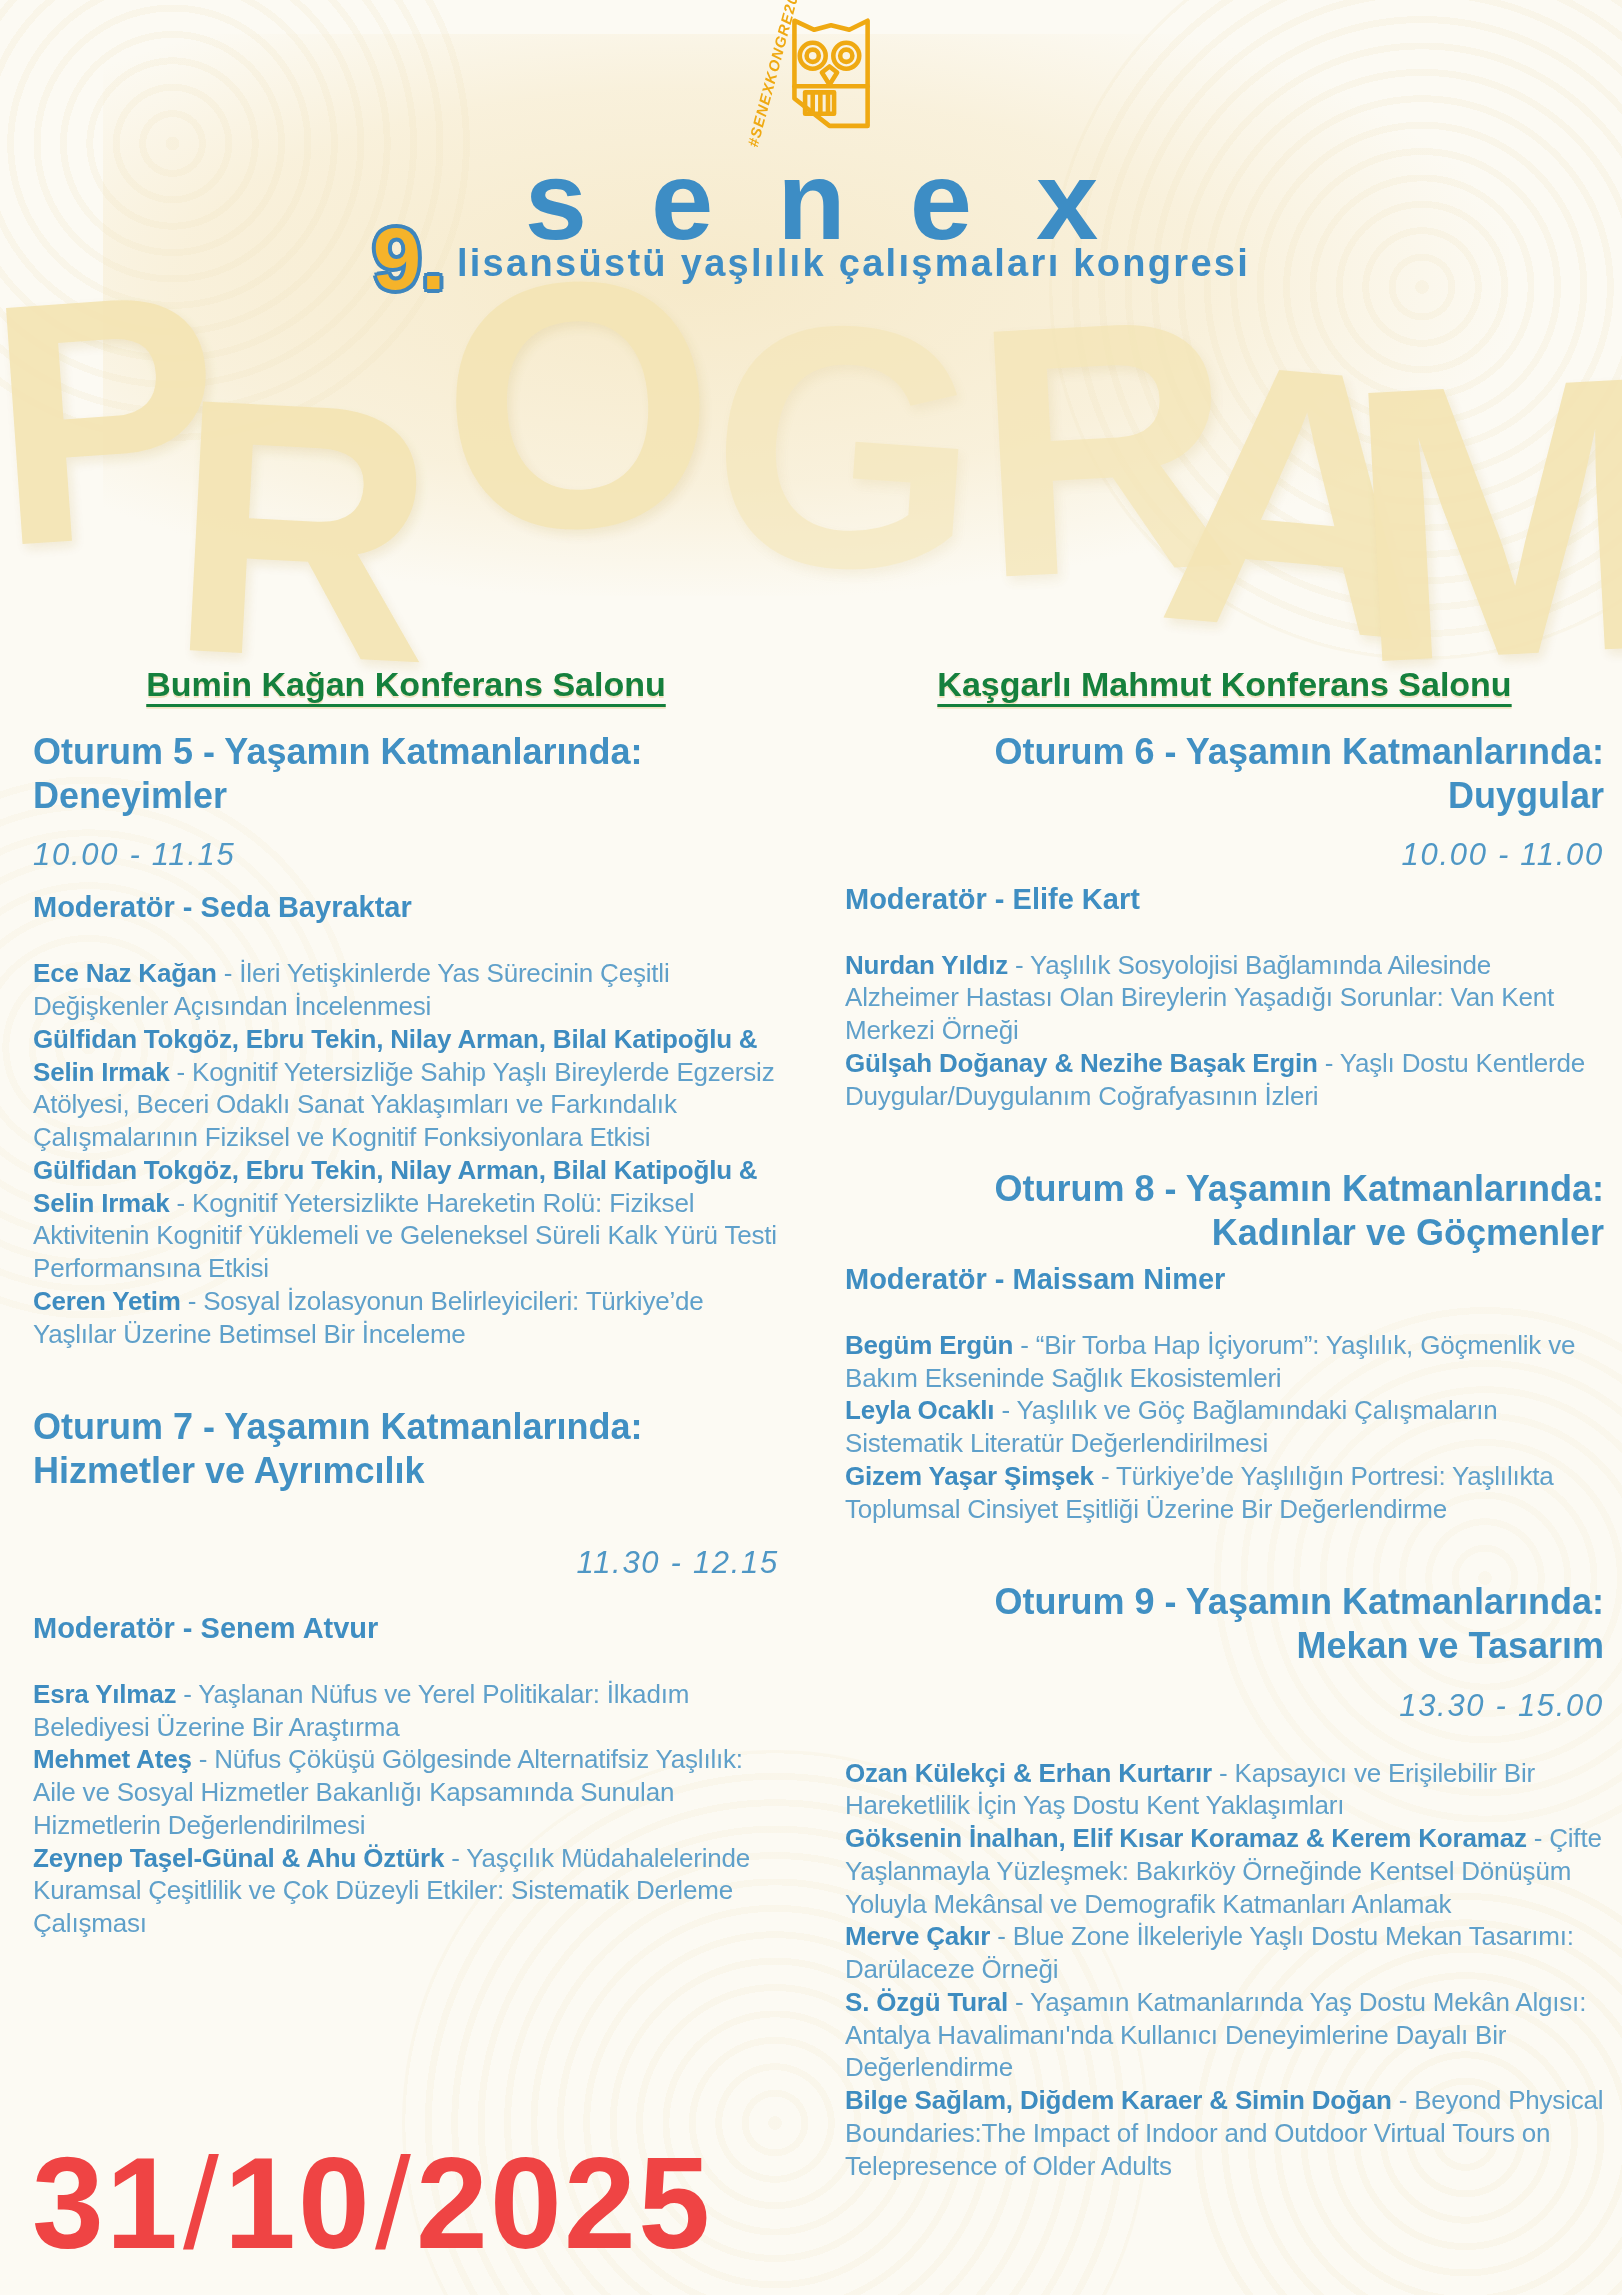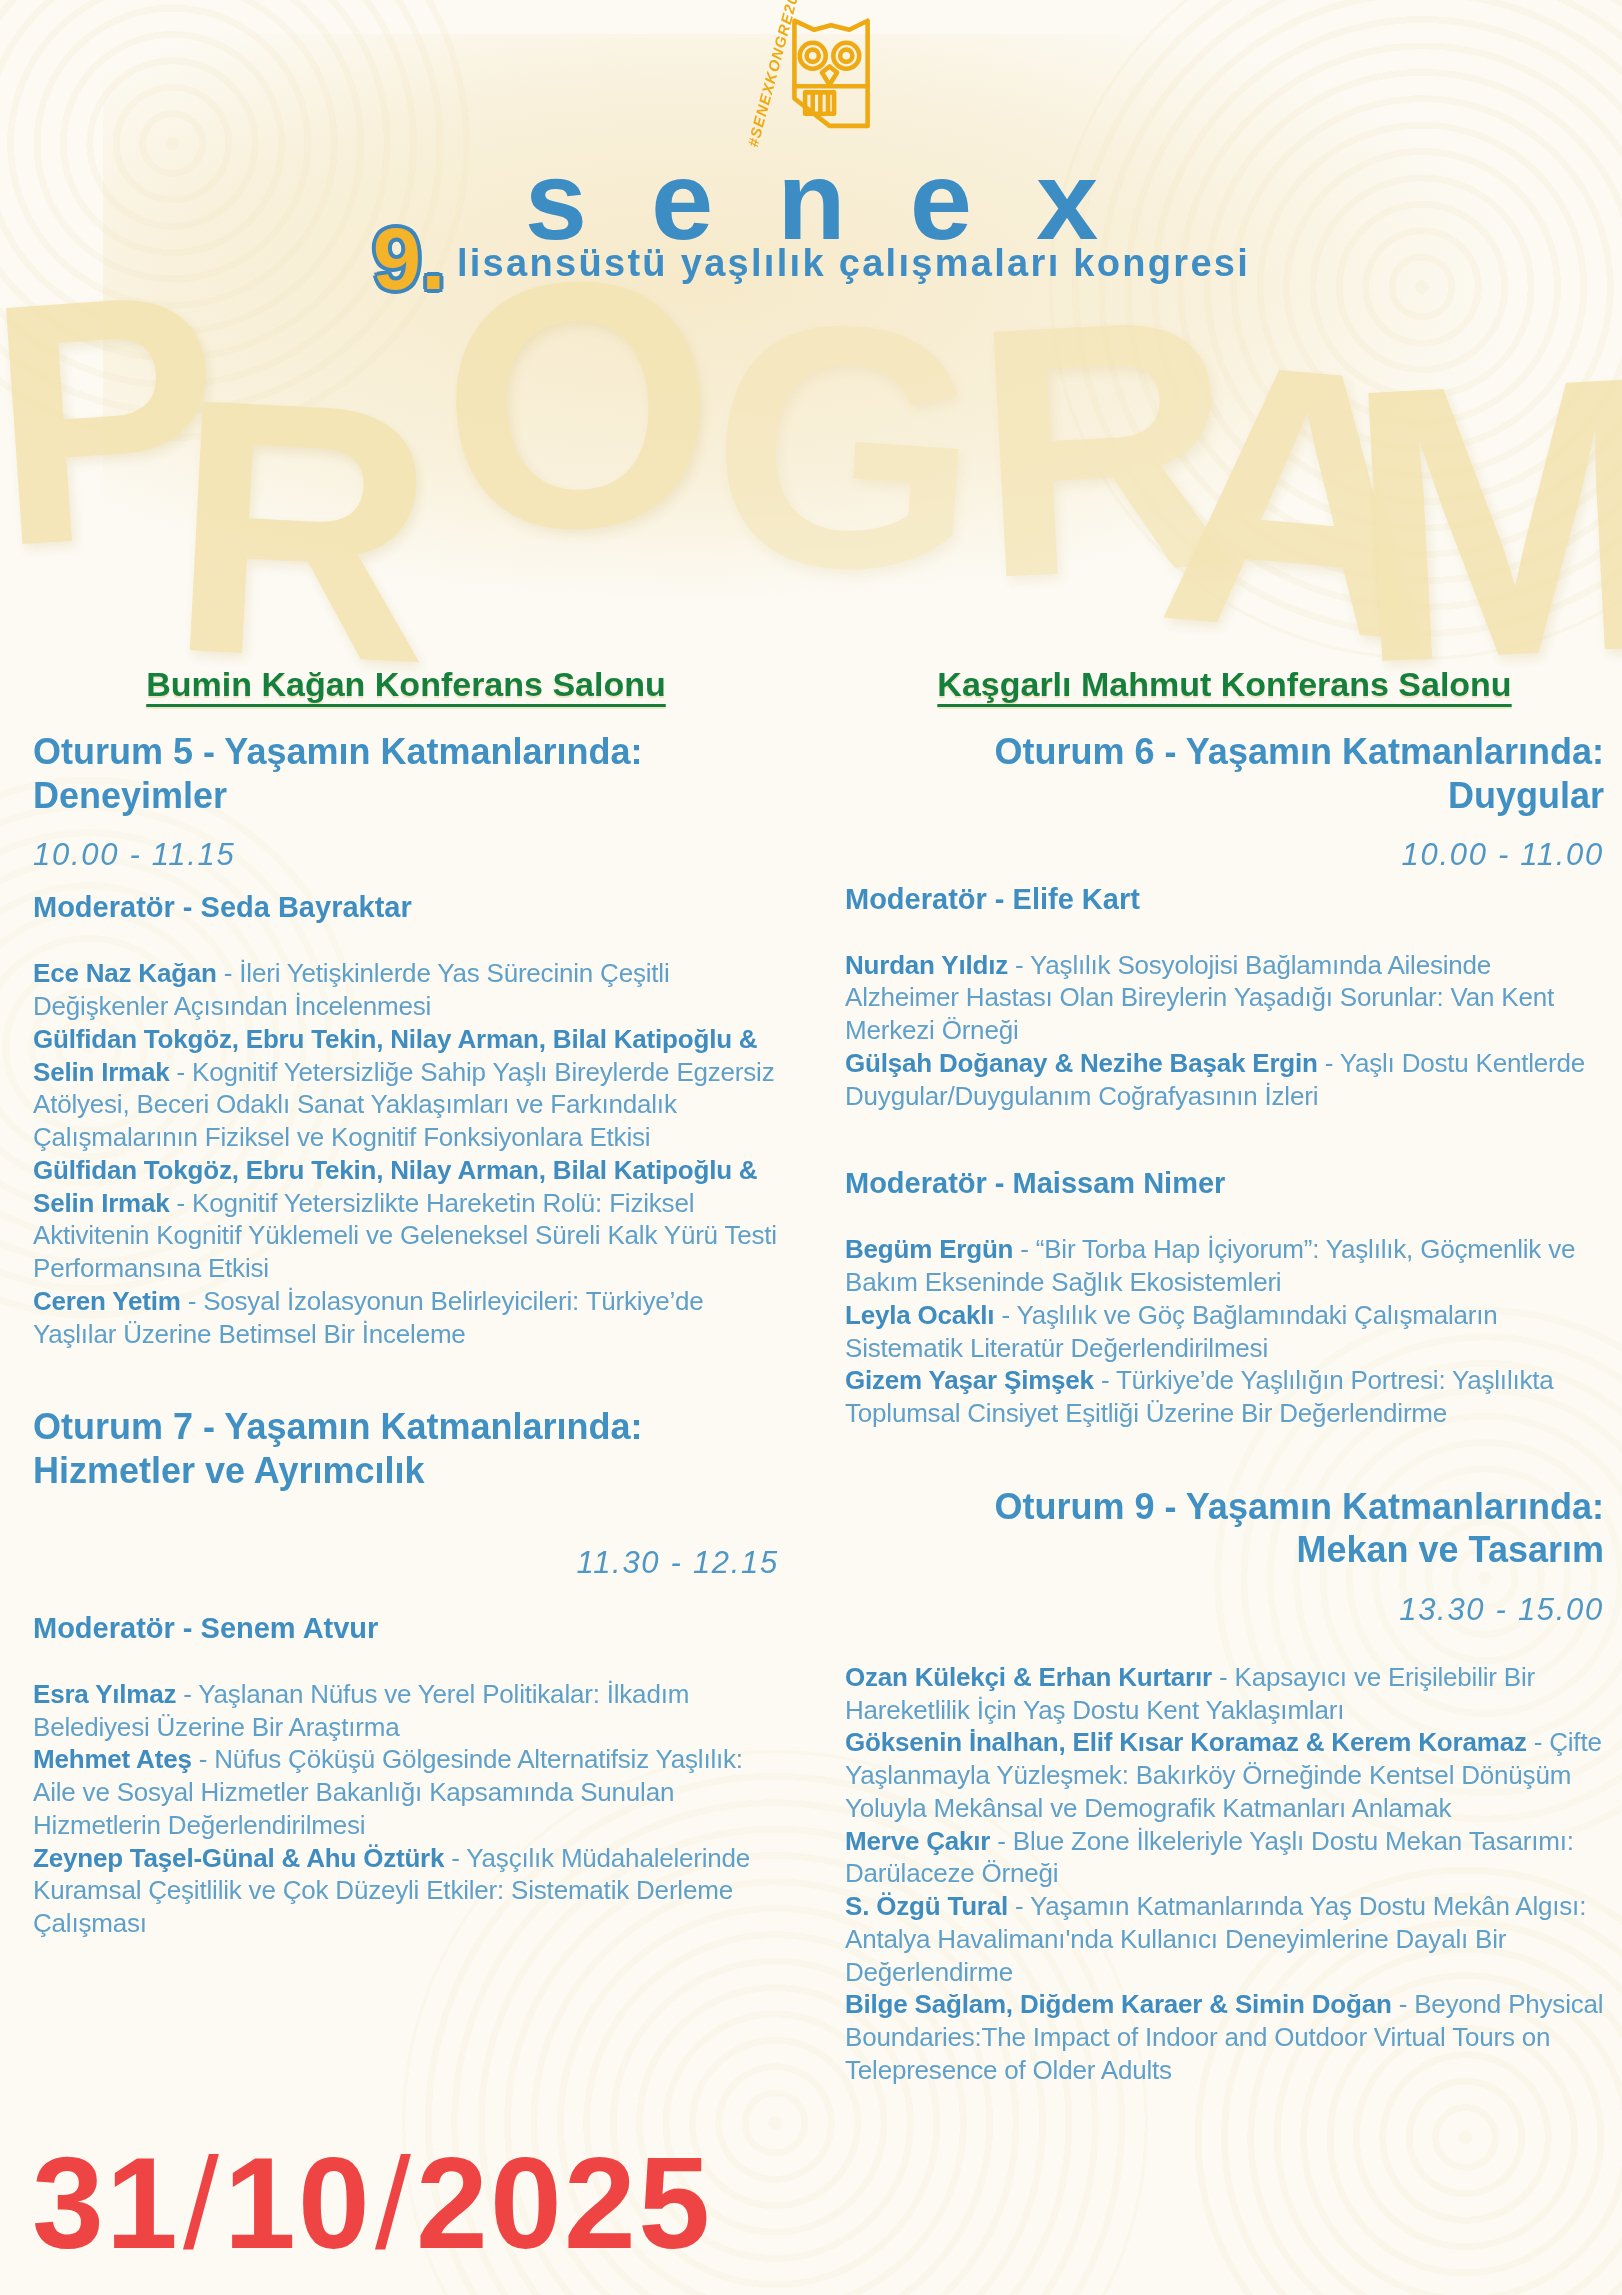--- a/index.html
+++ b/index.html
@@ -159,20 +159,21 @@
       <div class="session align-right">
         <div class="session-title">Oturum 6 - Yaşamın Katmanlarında:<br>Duygular</div>
         <div class="session-time">10.00 - 11.00</div>
         <div class="session-moderator">Moderatör - Elife Kart</div>
         <div class="talks">
           <div class="talk"><span class="talk-name">Nurdan Yıldız</span><span class="talk-rest"> - </span><span class="talk-rest">Yaşlılık Sosyolojisi Bağlamında Ailesinde Alzheimer Hastası Olan Bireylerin Yaşadığı Sorunlar: Van Kent Merkezi Örneği</span></div>
           <div class="talk"><span class="talk-name">Gülşah Doğanay &amp; Nezihe Başak Ergin</span><span class="talk-rest"> - </span><span class="talk-rest">Yaşlı Dostu Kentlerde Duygular/Duygulanım Coğrafyasının İzleri</span></div>
         </div>
       </div>
       <div class="session align-right">
+        <div class="session-title">Oturum 8 - Yaşamın Katmanlarında:<br>Kadınlar ve Göçmenler</div>
         <div class="session-moderator">Moderatör - Maissam Nimer</div>
         <div class="talks">
           <div class="talk"><span class="talk-name">Begüm Ergün</span><span class="talk-rest"> - </span><span class="talk-rest">“Bir Torba Hap İçiyorum”: Yaşlılık, Göçmenlik ve Bakım Ekseninde Sağlık Ekosistemleri</span></div>
           <div class="talk"><span class="talk-name">Leyla Ocaklı</span><span class="talk-rest"> - </span><span class="talk-rest">Yaşlılık ve Göç Bağlamındaki Çalışmaların Sistematik Literatür Değerlendirilmesi</span></div>
           <div class="talk"><span class="talk-name">Gizem Yaşar Şimşek</span><span class="talk-rest"> - </span><span class="talk-rest">Türkiye’de Yaşlılığın Portresi: Yaşlılıkta Toplumsal Cinsiyet Eşitliği Üzerine Bir Değerlendirme</span></div>
         </div>
       </div>
       <div class="session align-right">
         <div class="session-title">Oturum 9 - Yaşamın Katmanlarında:<br>Mekan ve Tasarım</div>
         <div class="session-time">13.30 - 15.00</div>

